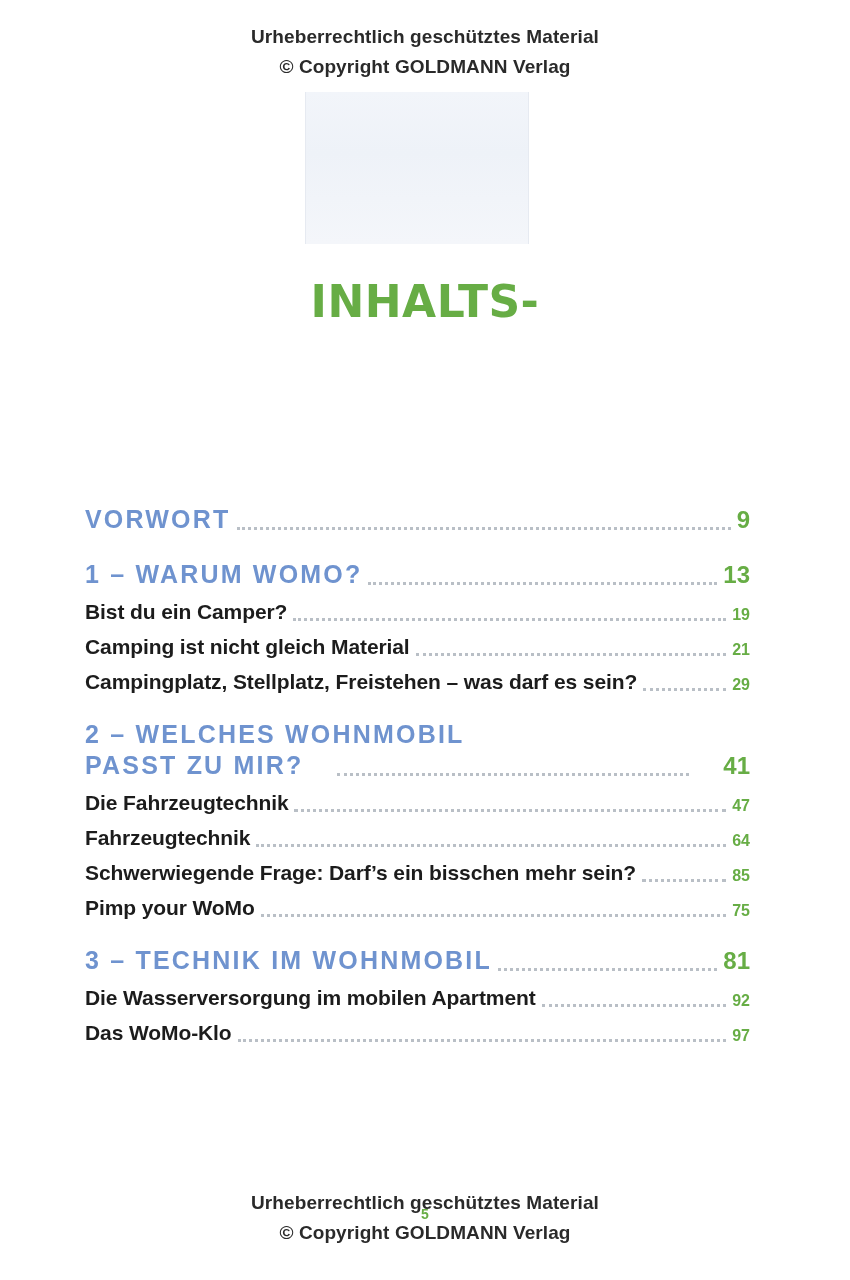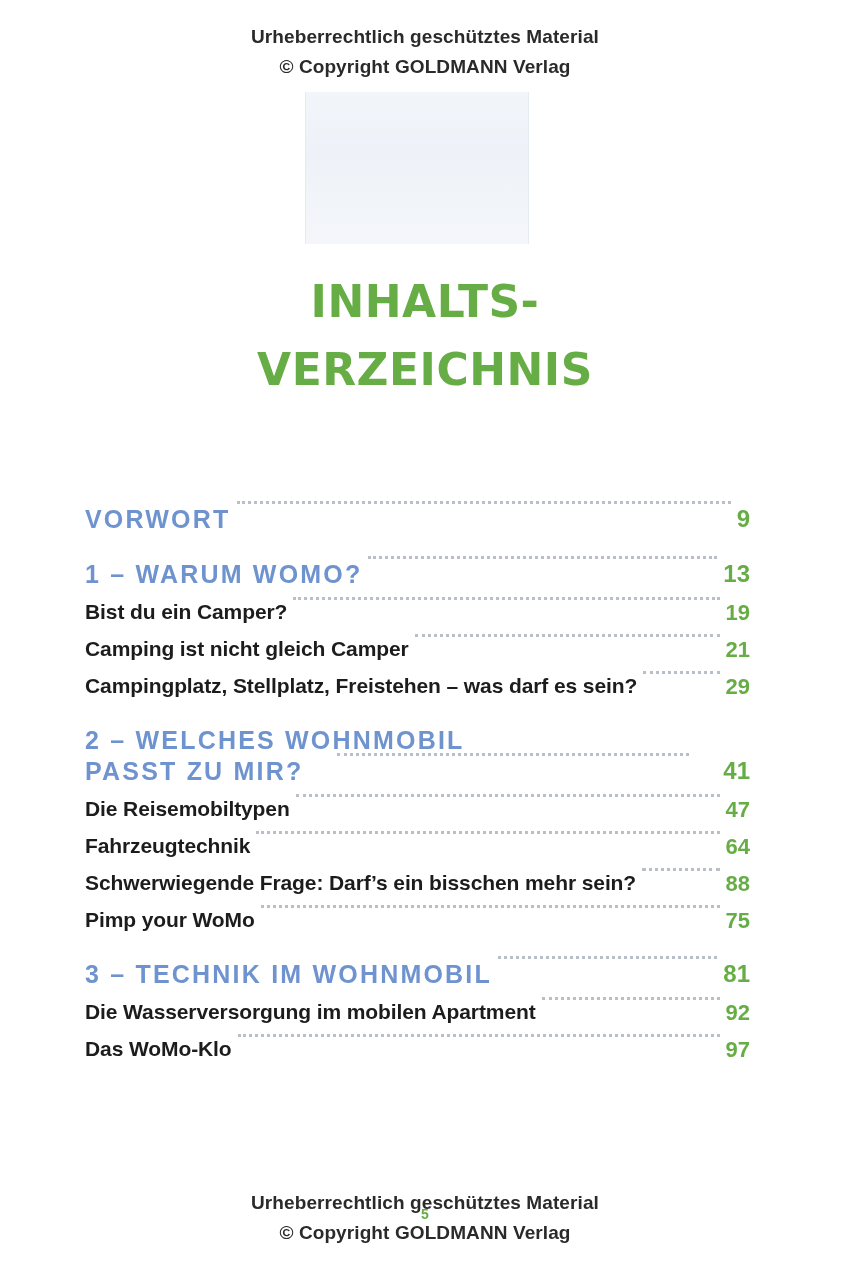--- a/index.html
+++ b/index.html
@@ -72,21 +72,21 @@
     position: absolute;
     left: 85px;
     top: 505px;
     width: 665px;
   }
   .group { margin-bottom: 26px; }
   .group:last-child { margin-bottom: 0; }
 
   .row {
     display: flex;
-    align-items: flex-start;
+    align-items: flex-end;
     width: 100%;
   }
   .row .label {
     white-space: nowrap;
   }
   .row .leader {
     flex: 1 1 auto;
     margin: 0 6px 0 6px;
     position: relative;
     top: -3px;
@@ -116,21 +116,21 @@
   .row.chapter-cont { margin-top: -2px; gap: 28px; }
 
   
   .row.sub { margin-top: 11px; }
   .row.sub .label {
     color: #1c1c1c;
     font-weight: 700;
     font-size: 21px;
     letter-spacing: -0.1px;
   }
-  .row.sub .pg { font-size: 22px; }
+  .row.sub .pg { font-size: 16px; }
 
   .group .row.sub:first-child { margin-top: 12px; }
 
   
   .folio {
     position: absolute;
     left: 0;
     bottom: 58px;
     width: 850px;
     text-align: center;
@@ -146,21 +146,20 @@
 
   <div class="watermark top">
     <span class="line1">Urheberrechtlich geschütztes Material</span>
     <span class="line2">© Copyright GOLDMANN Verlag</span>
   </div>
 
   <div class="scan-block"></div>
 
   <div class="title">
     <span class="l1">INHALTS-</span>
-    <span class="l2">VERZEICHNIS</span>
   </div>
 
   <div class="toc">
 
     <div class="group">
       <div class="row chapter">
         <span class="label">VORWORT</span>
         <span class="leader"></span>
         <span class="pg">9</span>
       </div>
@@ -171,54 +170,54 @@
         <span class="label">1 – WARUM WOMO?</span>
         <span class="leader"></span>
         <span class="pg">13</span>
       </div>
       <div class="row sub">
         <span class="label">Bist du ein Camper?</span>
         <span class="leader"></span>
         <span class="pg">19</span>
       </div>
       <div class="row sub">
-        <span class="label">Camping ist nicht gleich Camper</span>
+        <span class="label">Camping ist nicht gleich Material</span>
         <span class="leader"></span>
         <span class="pg">21</span>
       </div>
       <div class="row sub">
         <span class="label">Campingplatz, Stellplatz, Freistehen – was darf es sein?</span>
         <span class="leader"></span>
         <span class="pg">29</span>
       </div>
     </div>
 
     <div class="group">
       <div class="row chapter chapter-first">
         <span class="label">2 – WELCHES WOHNMOBIL</span>
       </div>
       <div class="row chapter chapter-cont">
         <span class="label">PASST ZU MIR?</span>
         <span class="leader"></span>
         <span class="pg">41</span>
       </div>
       <div class="row sub">
-        <span class="label">Die Reisemobiltypen</span>
+        <span class="label">Die Fahrzeugtechnik</span>
         <span class="leader"></span>
         <span class="pg">47</span>
       </div>
       <div class="row sub">
         <span class="label">Fahrzeugtechnik</span>
         <span class="leader"></span>
         <span class="pg">64</span>
       </div>
       <div class="row sub">
         <span class="label">Schwerwiegende Frage: Darf’s ein bisschen mehr sein?</span>
         <span class="leader"></span>
-        <span class="pg">88</span>
+        <span class="pg">85</span>
       </div>
       <div class="row sub">
         <span class="label">Pimp your WoMo</span>
         <span class="leader"></span>
         <span class="pg">75</span>
       </div>
     </div>
 
     <div class="group">
       <div class="row chapter">

